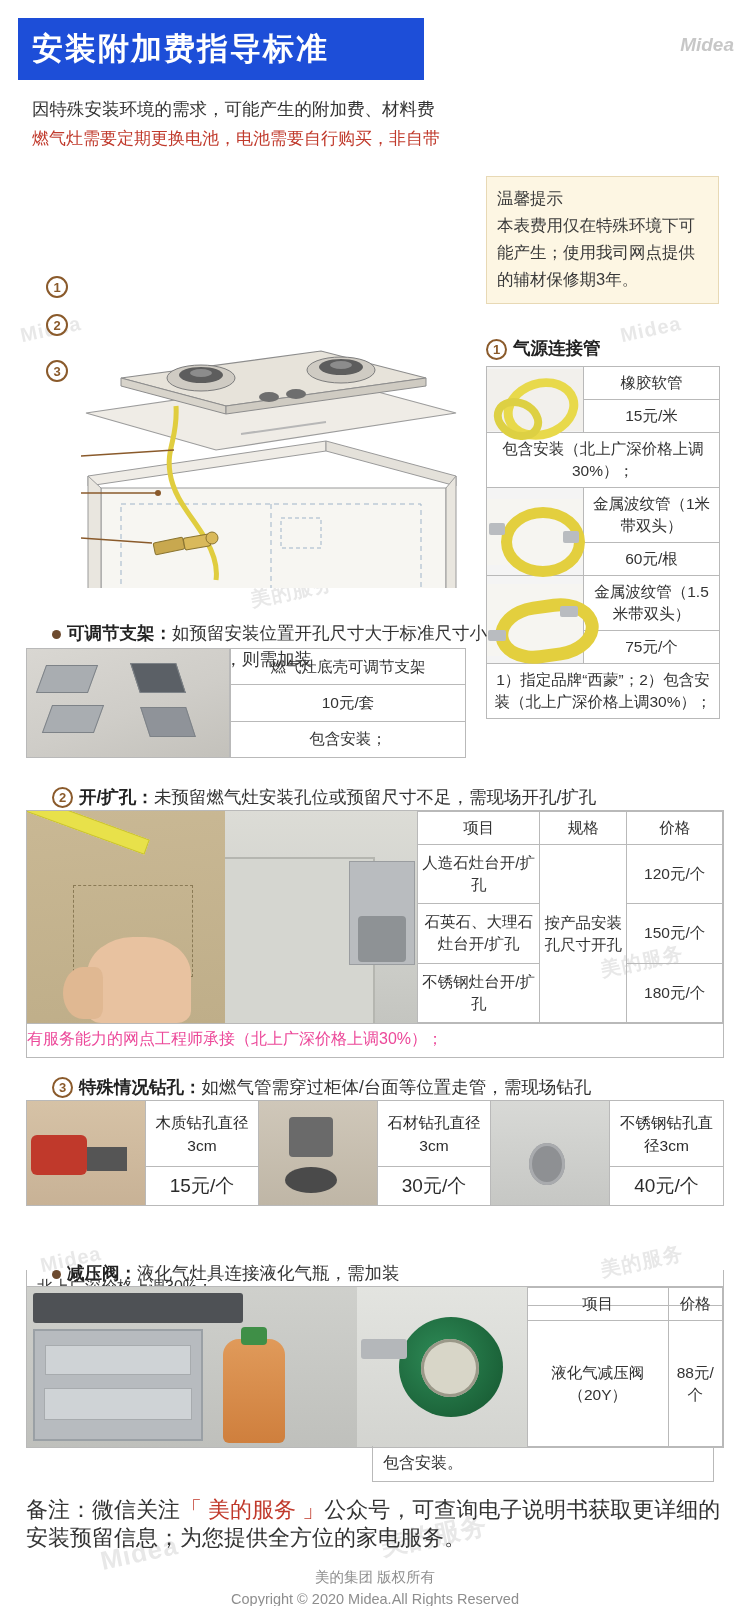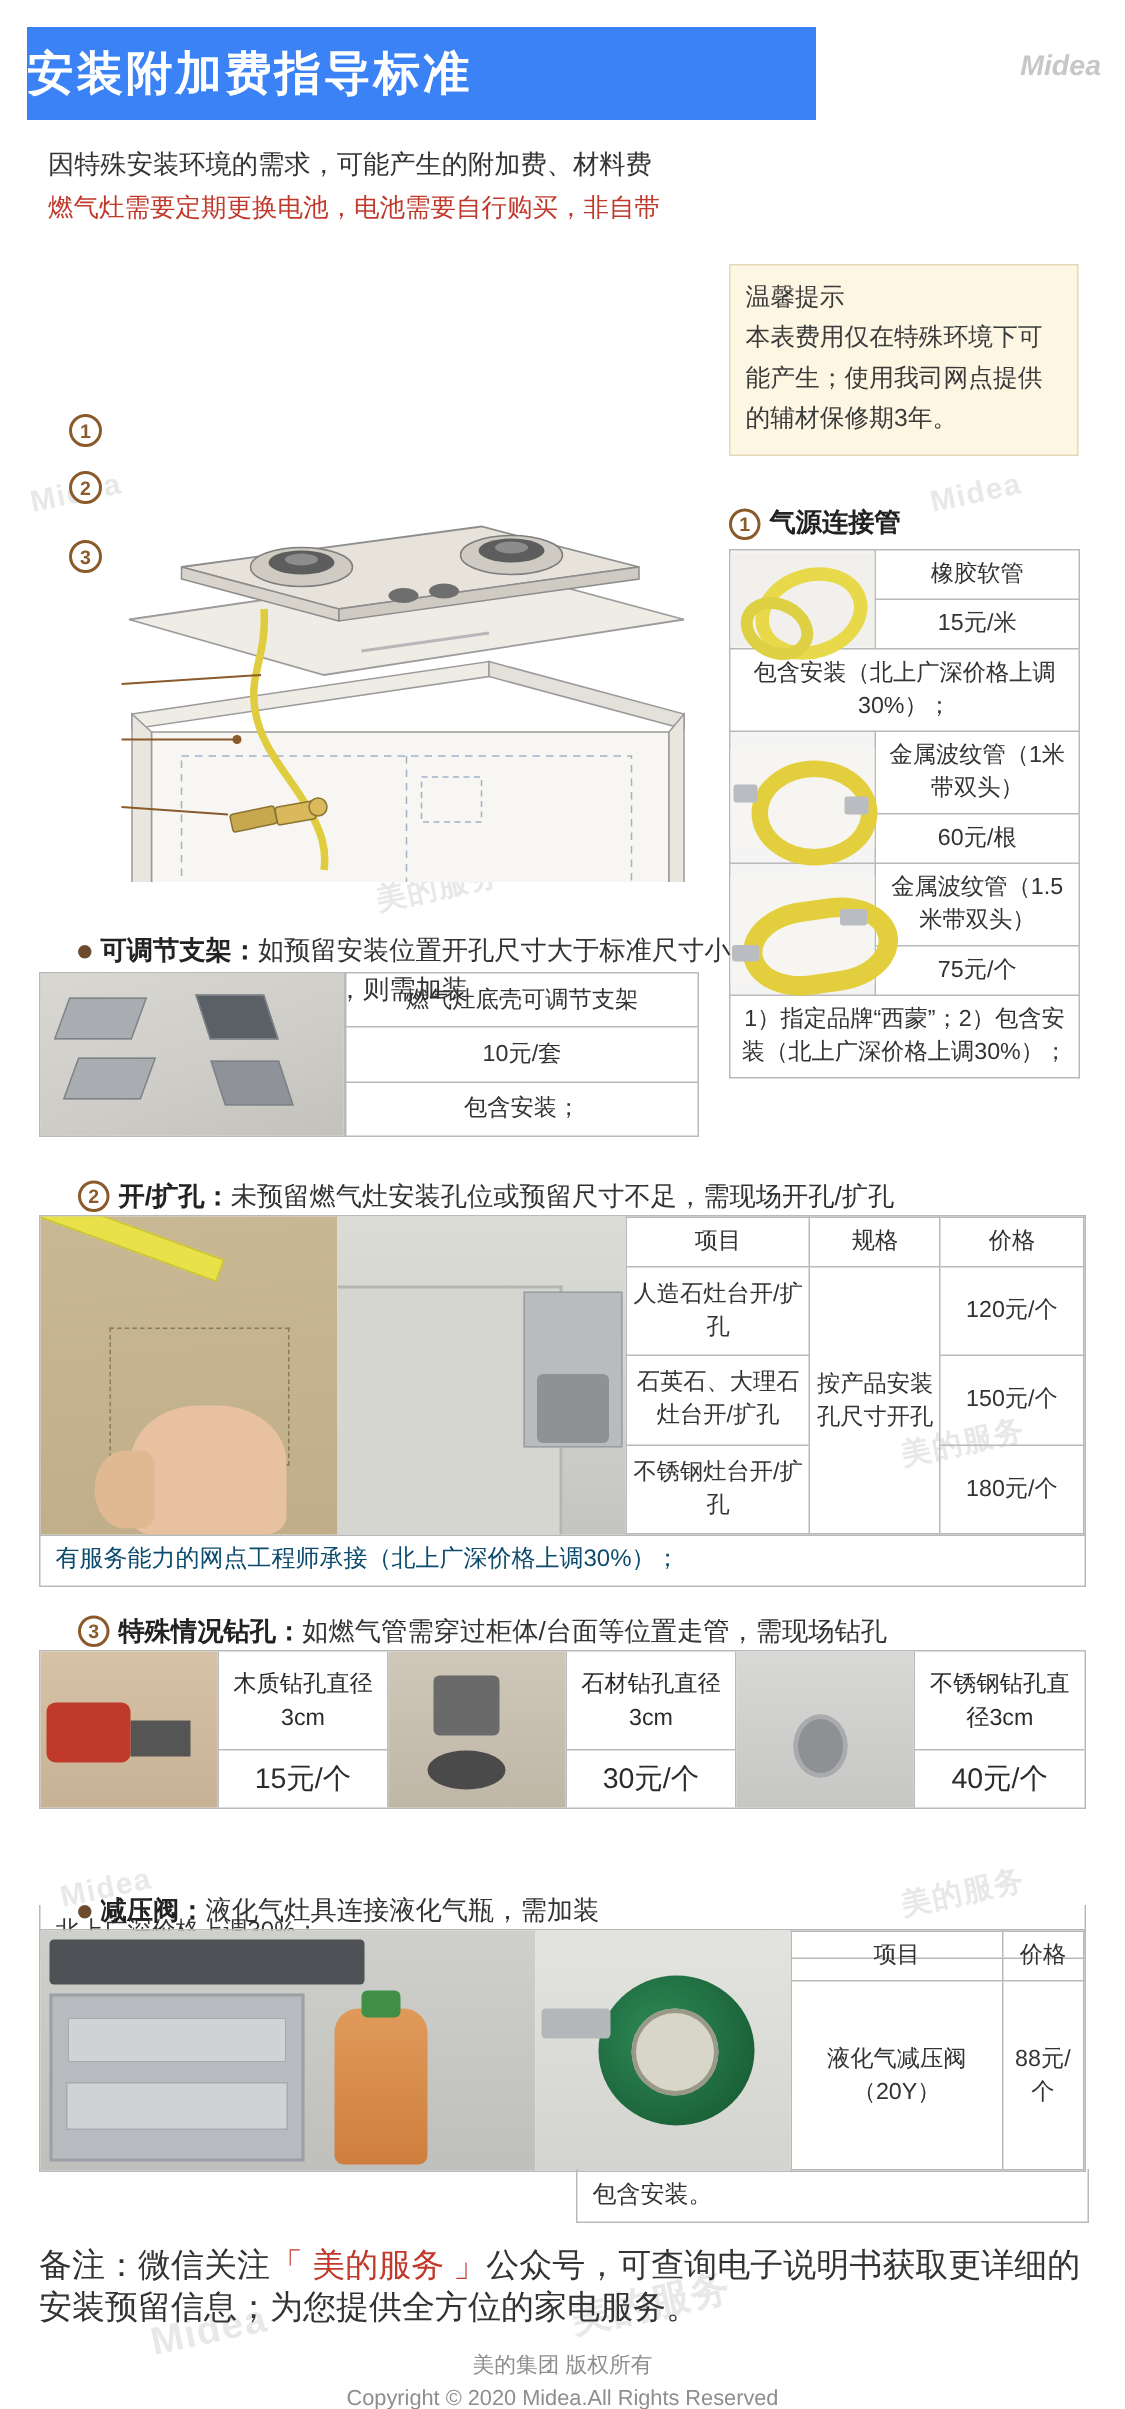--- a/index.html
+++ b/index.html
@@ -19,25 +19,26 @@
     width: 750px;
     min-height: 1606px;
     position: relative;
     background: #fff;
     padding-bottom: 10px;
   }
 
   
   .header {
     margin: 18px 0 0 18px;
-    width: 526px;
+    width: 406px;
     height: 62px;
-    background: #3b82f6;
+    background: #1d4ed8;
     display: flex;
     align-items: center;
+    padding-left: 14px;
   }
   .header-title {
     font-size: 31px;
     font-weight: bold;
     color: #ffffff;
     letter-spacing: 2px;
   }
 
   
   .intro {
@@ -266,21 +267,21 @@
     background: #b9bcbf; border: 1px solid #9a9da0;
   }
   .ph-b .tool::after {
     content:""; position:absolute; left:8px; top:54px; width:48px; height:46px;
     background:#8e9295; border-radius:4px;
   }
   .sec2-tbl { flex: 1; }
   .sec2-note {
     position: absolute; left: 26px; top: 1004px; width: 698px;
     border: 1px solid #b9b9b9; border-top: none;
-    font-size: 16px; padding: 7px 10px; color: #0c4a6e;
+    font-size: 16px; padding: 7px 0; color: #ec4899;
   }
 
   
   .sec3-wrap {
     position: absolute; left: 26px; top: 1082px; width: 698px;
     display: flex; border: 1px solid #b9b9b9;
   }
   .sec3-col { display: flex; width: 232.6px; border-right: 1px solid #b9b9b9; }
   .sec3-col:last-child { border-right: none; }
   .sec3-photo { width: 118px; position: relative; overflow: hidden; }
@@ -367,21 +368,21 @@
   .sec4-photo-b .valve::after {
     content:""; position:absolute; left:22px; top:22px; width:58px; height:58px;
     border-radius:50%; background:#d8d6c8; box-shadow: inset 0 0 0 3px #9a9888;
   }
   .sec4-photo-b .stem {
     position: absolute; left: 4px; top: 52px; width: 46px; height: 20px;
     background: #b4b7ba; border-radius: 3px;
   }
   .sec4-tbl { flex: 1; }
   .sec4-note {
-    position: absolute; left: 384px; top: 1428px; width: 342px;
+    position: absolute; left: 372px; top: 1428px; width: 342px;
     border: 1px solid #b9b9b9; border-top: none;
     font-size: 16px; padding: 7px 10px; color: #333;
   }
 
   
   .remark {
     position: absolute; left: 26px; top: 1478px; width: 698px;
     font-size: 22px; line-height: 28px; color: #333;
   }
   .remark .hl { color: #c0392b; }

